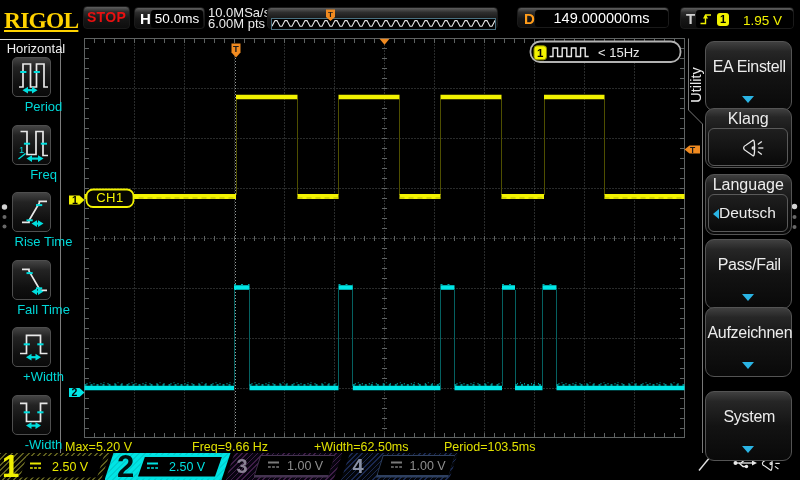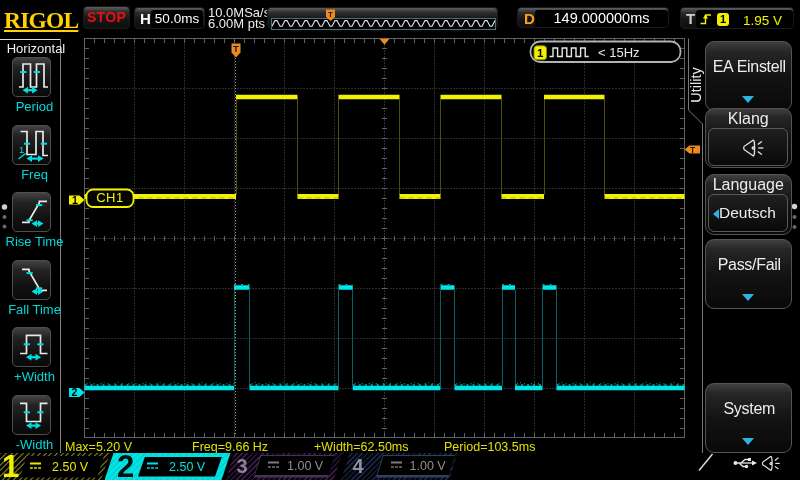--- a/index.html
+++ b/index.html
@@ -7,21 +7,21 @@
 #scr { position:relative; width:800px; height:480px; background:#000; }
 .abs { position:absolute; }
 .gbox { position:absolute; border-radius:4px;
   background:linear-gradient(180deg,#5e5e5e 0,#2e2e2e 22%,#171717 55%,#0e0e0e 100%);
   border:1px solid #1a1a1a; }
 .inner { position:absolute; background:#000; border-radius:3px; color:#fff;
   text-align:center; }
 .lbtn { position:absolute; left:12px; width:39px; height:40px; border-radius:5px;
   background:linear-gradient(180deg,#434343 0,#232323 24%,#101010 70%,#0a0a0a 100%);
   border:1px solid #4e4e4e; }
-.llab { position:absolute; left:3px; width:63px; text-align:center; color:#00d8d8;
+.llab { position:absolute; left:12px; width:63px; text-align:center; color:#00d8d8;
   font-size:13px; }
 .rbtn { position:absolute; left:704.5px; width:87.5px; height:70px; border-radius:9px;
   background:linear-gradient(180deg,#404040 0,#262626 14%,#131313 50%,#090909 100%);
   border:1.5px solid #545454; }
 .rtxt { position:absolute; top:16px; padding-left:2px; width:100%; text-align:center; color:#ececec;
   font-size:16px; letter-spacing:-0.3px; white-space:nowrap; }
 .tri { position:absolute; left:50%; bottom:7px; margin-left:-6.5px; width:0; height:0;
   border-left:6.5px solid transparent; border-right:6.5px solid transparent;
   border-top:7px solid #2ab4e4; }
 .rgroup { position:absolute; left:704.5px; width:87.5px; height:60.5px; border-radius:9px;
@@ -580,21 +580,25 @@
   <div class="rgtitle">Language</div>
   <div class="rginner">
     <div class="abs" style="left:3.5px;top:13.5px;width:0;height:0;border-top:5.5px solid transparent;border-bottom:5.5px solid transparent;border-right:6.5px solid #2ab4e4;"></div>
     <div class="abs" style="left:10px;top:9px;width:calc(100% - 10px);text-align:left;color:#ececec;font-size:15.5px;">Deutsch</div>
   </div>
 </div>
 <div class="rbtn" style="top:239px">
       <div class="rtxt">Pass/Fail</div>
       <div class="tri"></div>
     </div>
-<div class="rbtn" style="top:383px">
+<div class="rbtn" style="top:307px">
+      <div class="rtxt">Aufzeichnen</div>
+      <div class="tri"></div>
+    </div>
+<div class="rbtn" style="top:391px">
       <div class="rtxt">System</div>
       <div class="tri"></div>
     </div>
 
 <div class="meas" style="left:65px;">Max=5.20&nbsp;V</div>
 <div class="meas" style="left:192px;">Freq=9.66&nbsp;Hz</div>
 <div class="meas" style="left:314px;">+Width=62.50ms</div>
 <div class="meas" style="left:444px;">Period=103.5ms</div>
 
 <div class="chz" style="left:0;width:110px;clip-path:polygon(0 0,100% 0,calc(100% - 9px) 100%,0 100%);background:repeating-linear-gradient(135deg,#5e5e1e 0,#5e5e1e 1.4px,#060600 1.4px,#060600 4px);"></div>

